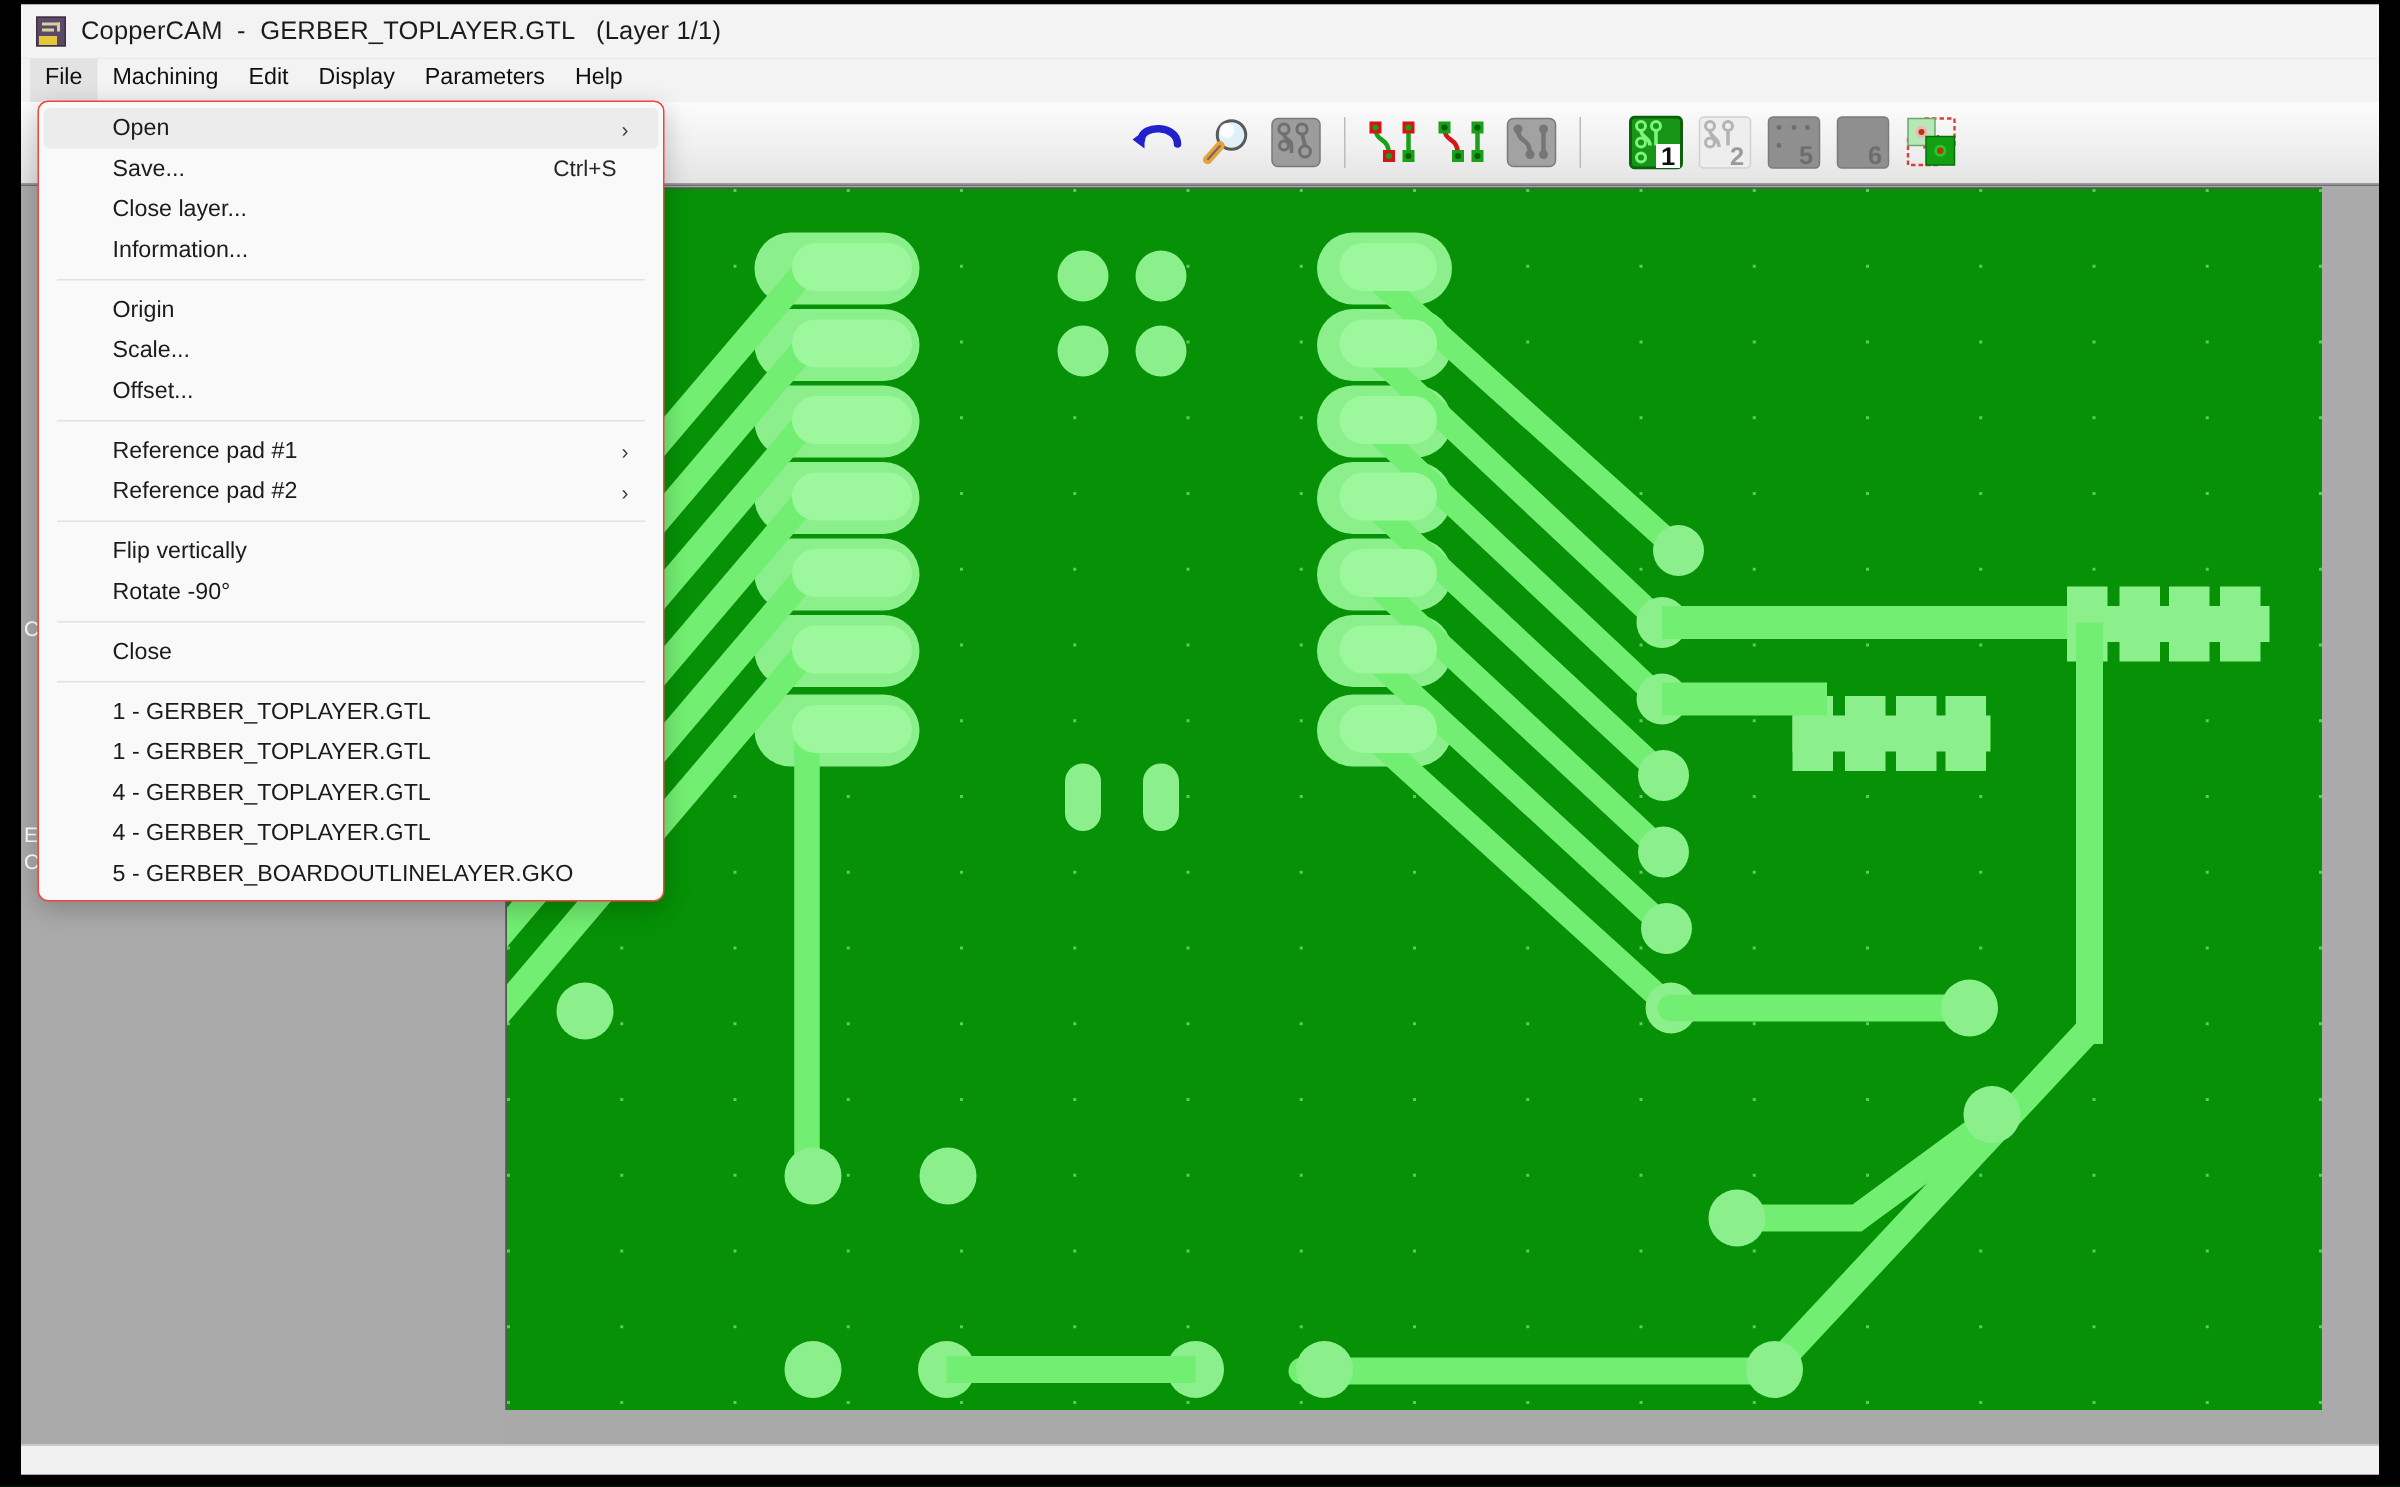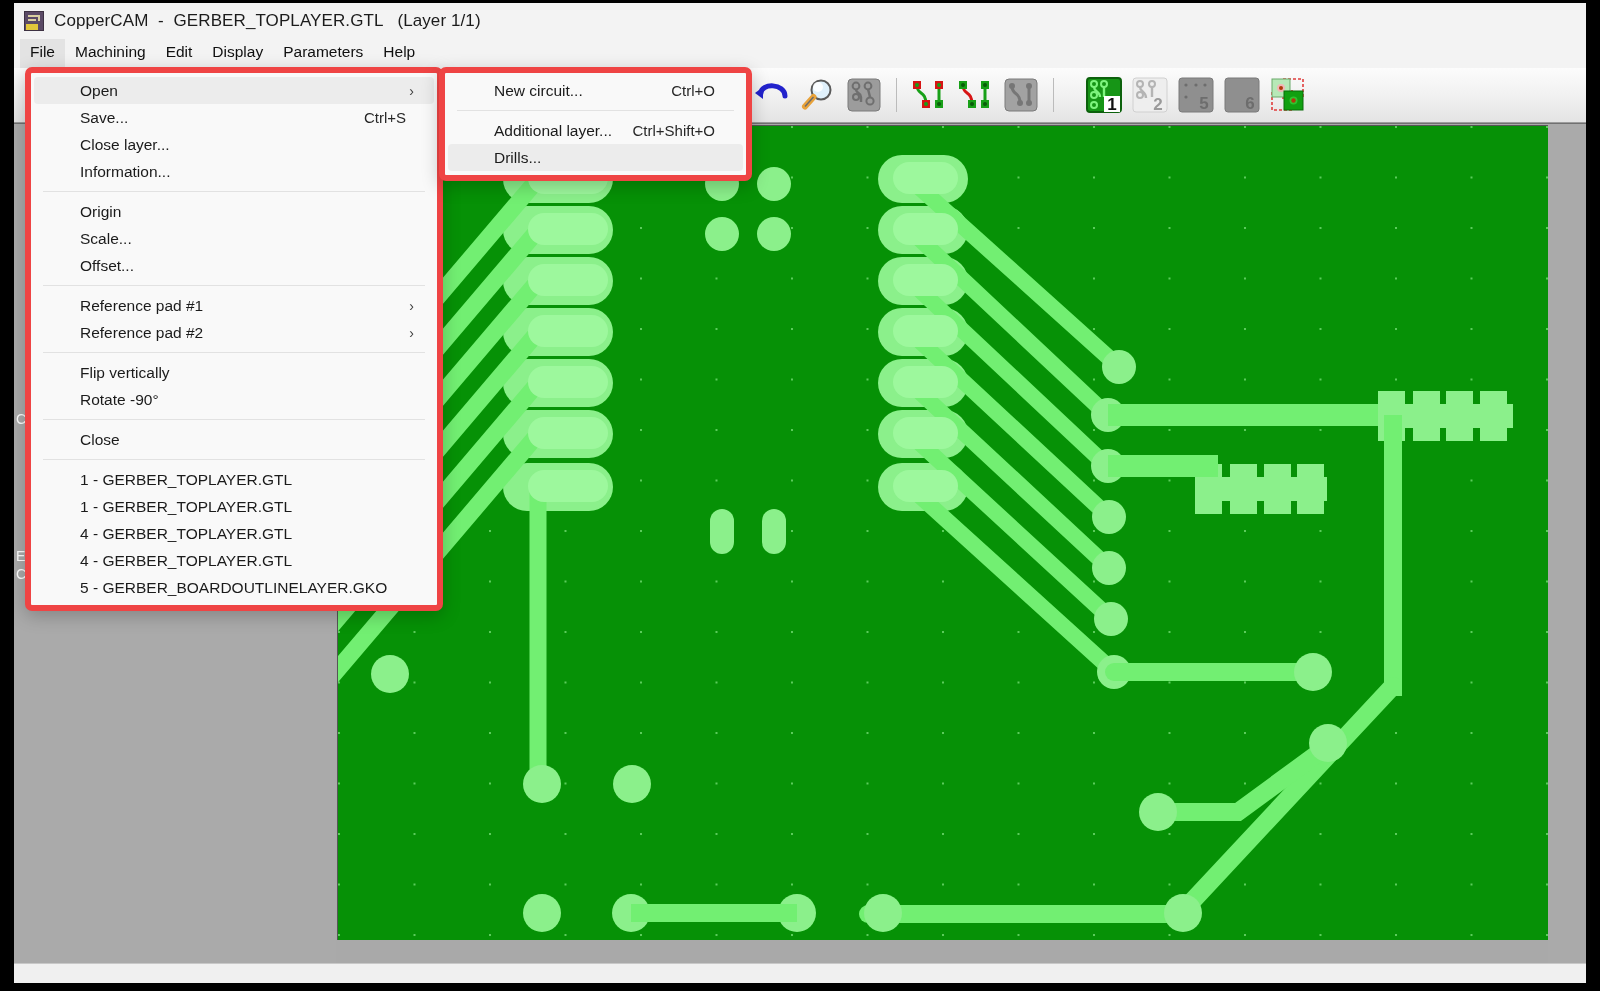--- a/index.html
+++ b/index.html
@@ -156,21 +156,21 @@
     width: 1572px; height: 20px;
     background: #f0f0f0;
     border-top: 1px solid #c8c8c8;
     box-sizing: border-box;
   }
 
   
   .menu-popup {
     position: absolute;
     background: #f9f9f9;
-    border: 6px solid #ef4444;
+    border: 1px solid #ef4444;
     border-radius: 7px;
     box-shadow: 0 5px 18px rgba(0,0,0,0.22);
     padding: 4px 0;
     box-sizing: border-box;
     z-index: 50;
   }
   #file-menu {
     left: 11px; top: 64px;
     width: 418px;
   }
@@ -600,29 +600,15 @@
         <span>4 - GERBER_TOPLAYER.GTL</span>
       </div>
       <div class="mi recent">
         <span>4 - GERBER_TOPLAYER.GTL</span>
       </div>
       <div class="mi recent">
         <span>5 - GERBER_BOARDOUTLINELAYER.GKO</span>
       </div>
     </div>
 
-    <div class="menu-popup" id="open-submenu">
-      <div class="mi">
-        <span>New circuit...</span>
-        <span class="accel">Ctrl+O</span>
-      </div>
-      <div class="mi-sep"></div>
-      <div class="mi">
-        <span>Additional layer...</span>
-        <span class="accel">Ctrl+Shift+O</span>
-      </div>
-      <div class="mi hl">
-        <span>Drills...</span>
-      </div>
-    </div>
 
   </div>
 </div>
 
 </body></html>

